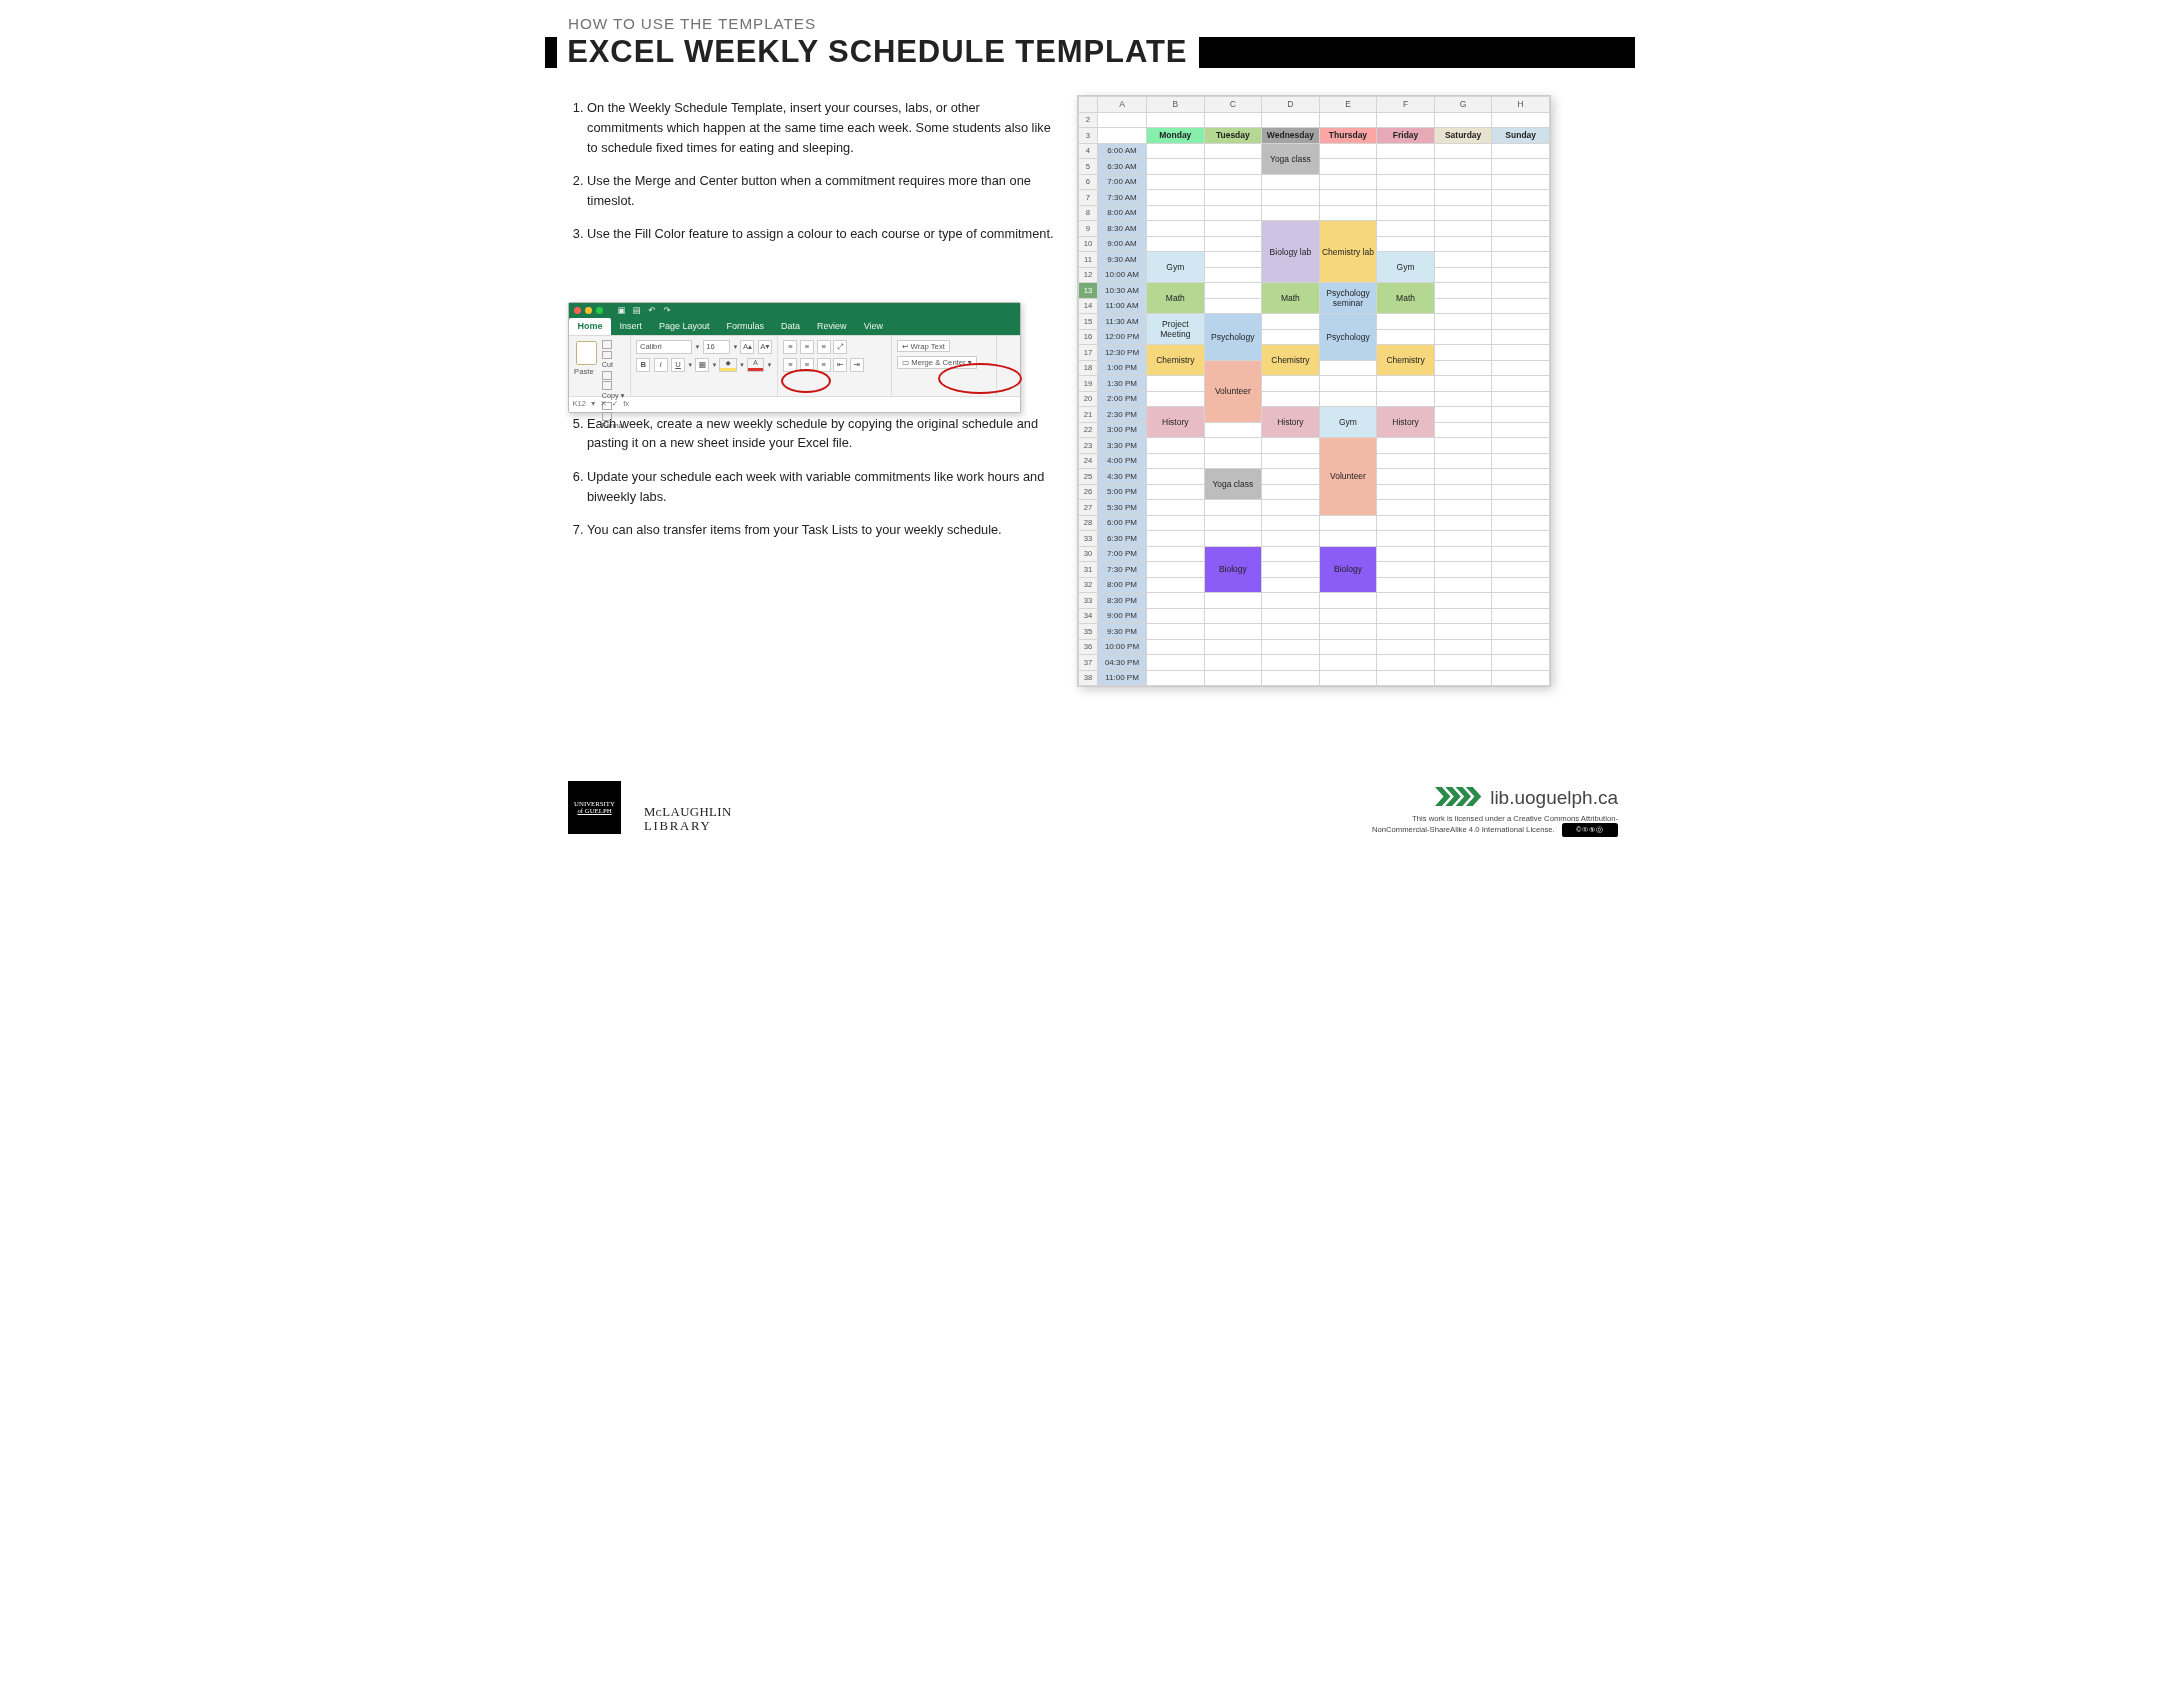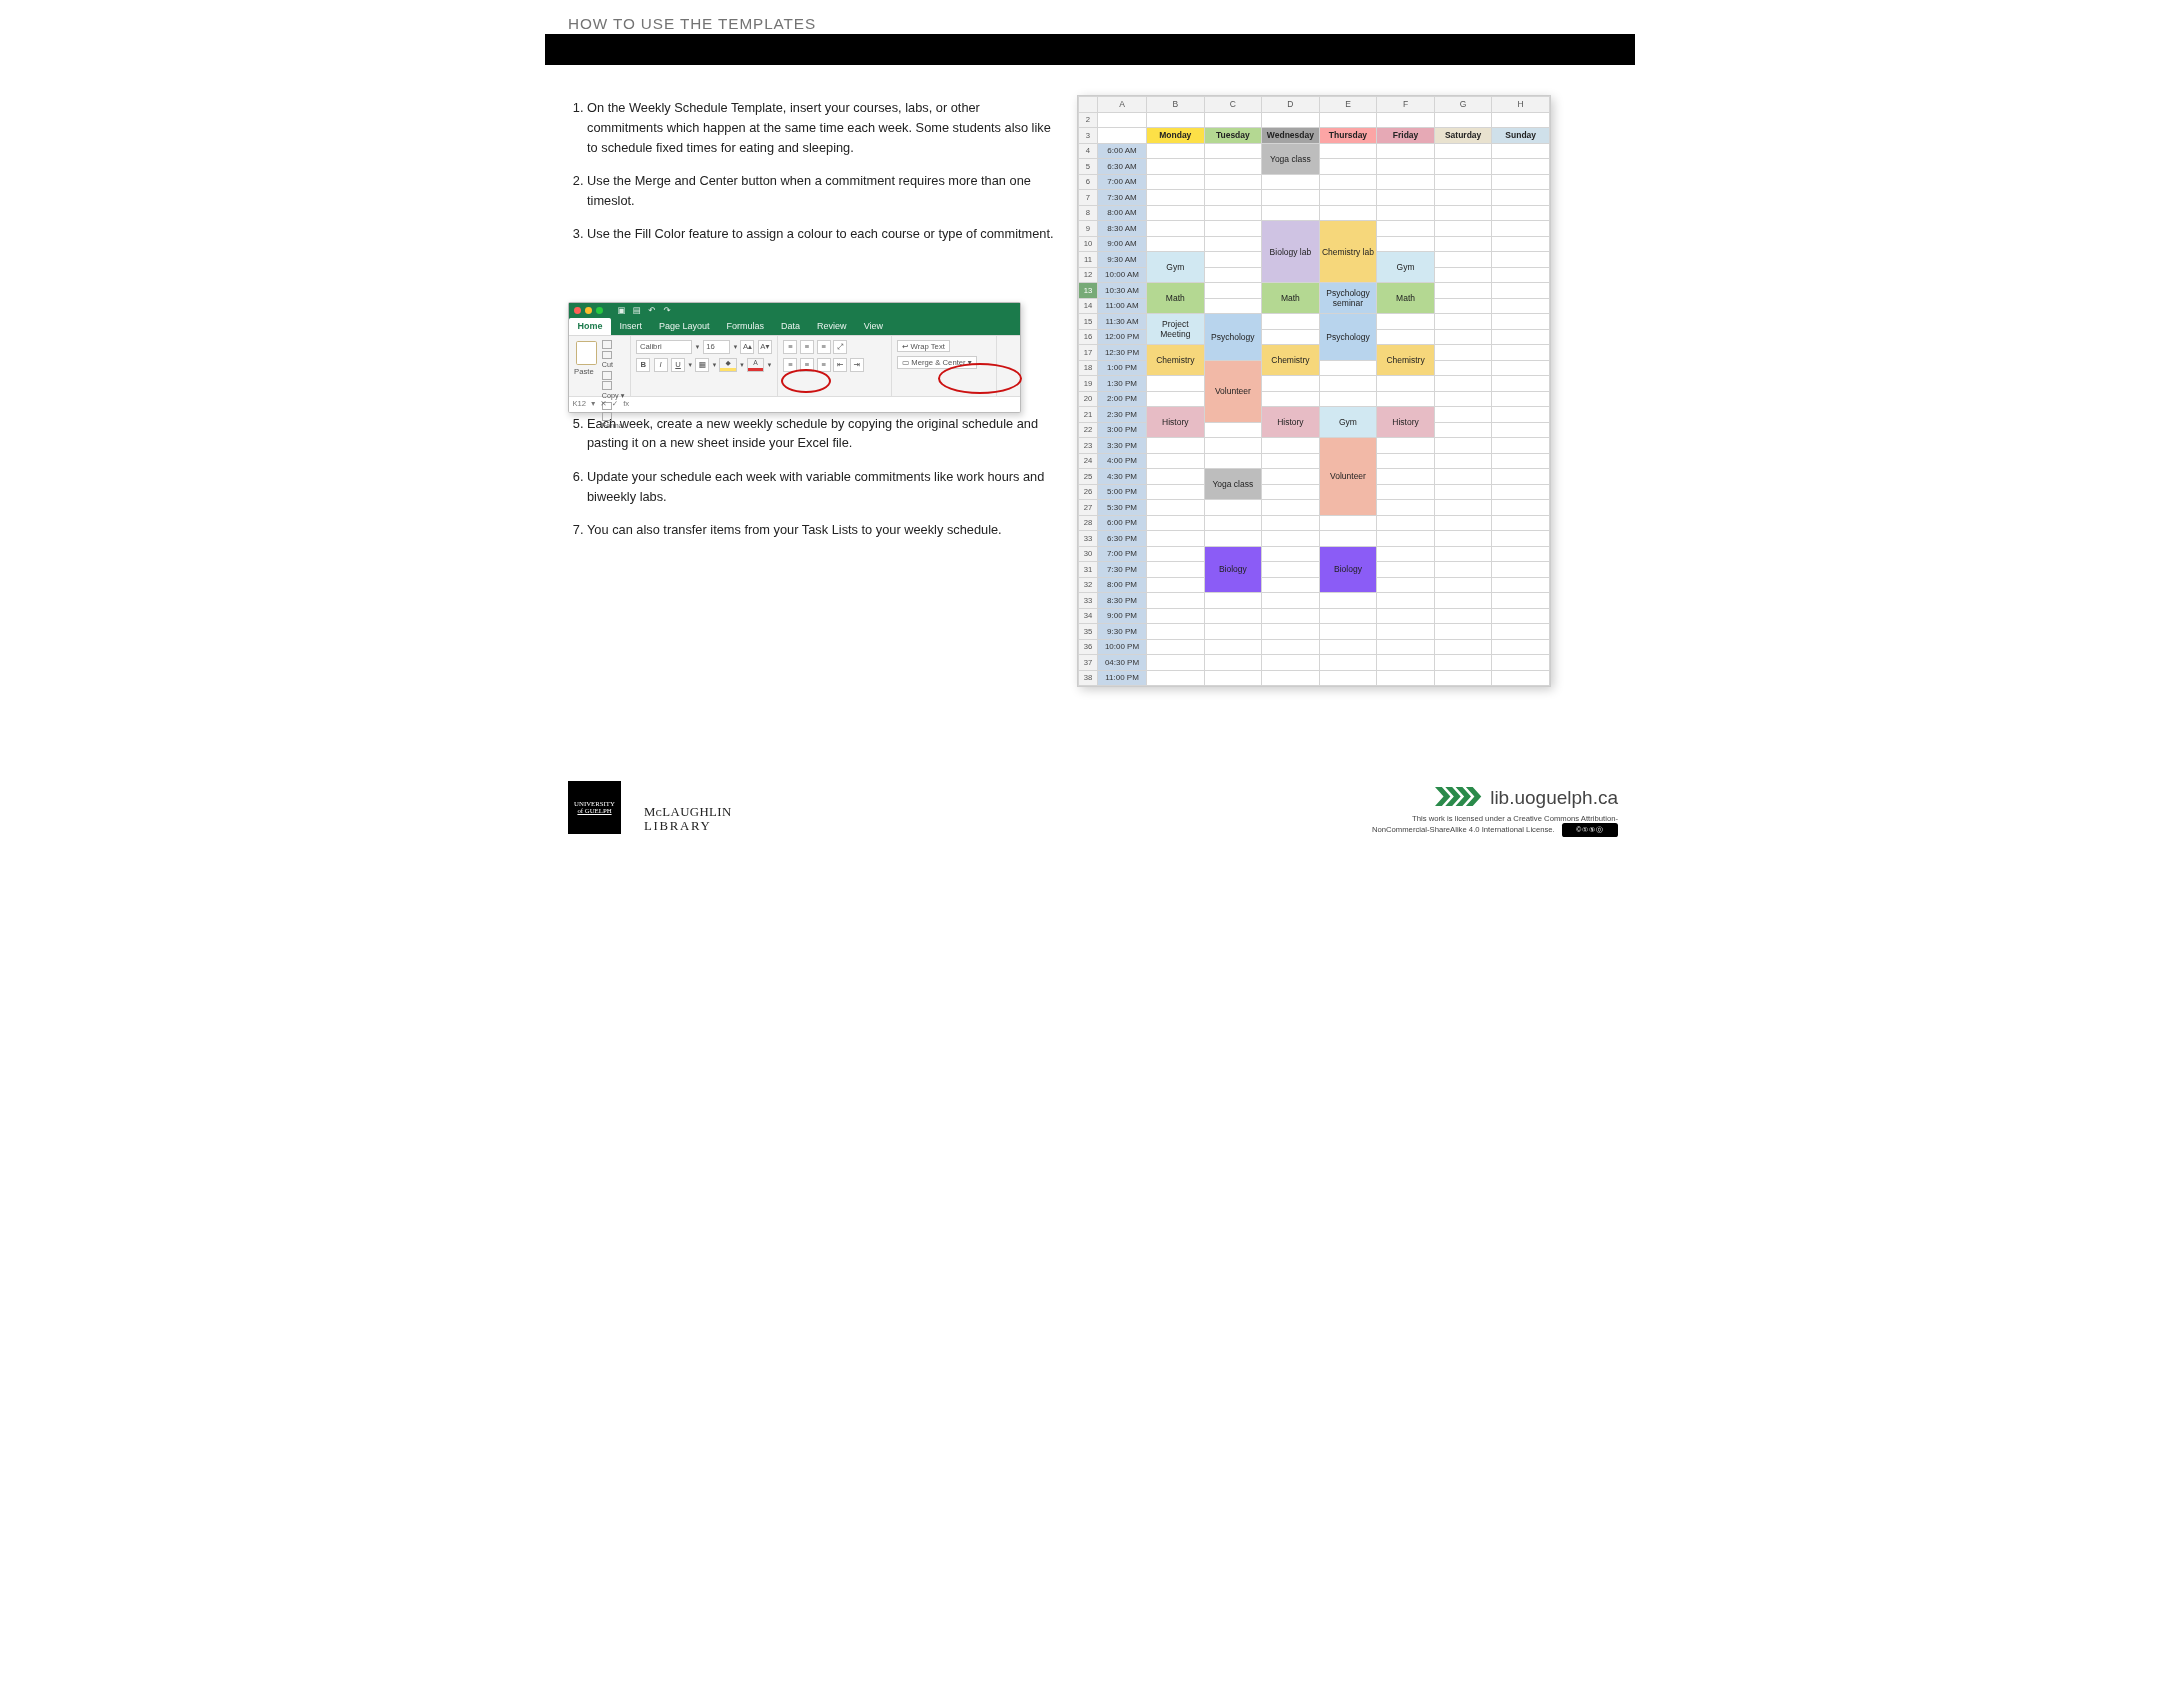--- a/index.html
+++ b/index.html
@@ -59,21 +59,21 @@
   
   .sheet{background:#fff;border:0.9px solid #ccc;box-shadow:2.6px 3.4px 10.2px rgba(0,0,0,.22);width:472px;}
   .sheet table{border-collapse:collapse;width:100%;table-layout:fixed;font-size:8.5px;}
   .sheet td,.sheet th{border:0.9px solid #d4d4d4;text-align:center;height:14.5px;padding:0;overflow:hidden;}
   .sheet th{background:#f2f2f2;font-weight:400;color:#555;}
   .sheet .corner{background:#f2f2f2;width:19px;}
   .sheet .rownum{background:#f2f2f2;width:19px;color:#555;font-size:7.7px;}
   .sheet .colA{width:49px;}
   .sheet .time-cell{background:#c6d7e9;font-size:8px;color:#333;}
   .sheet .day-head{font-weight:600;}
-  .mon{background:#fde047;} .tue{background:#b4d892;} .wed{background:#a3a3a3;} .thu{background:#fca5a5;} .fri{background:#e6a9b5;} .sat{background:#e9e2cf;} .sun{background:#cfe0ea;}
+  .mon{background:#86efac;} .tue{background:#b4d892;} .wed{background:#a3a3a3;} .thu{background:#fca5a5;} .fri{background:#e6a9b5;} .sat{background:#e9e2cf;} .sun{background:#cfe0ea;}
   .ev-wed-gray{background:#bdbdbd;} .ev-purple{background:#cfc3e3;} .ev-yellow{background:#f6d77b;} .ev-blue{background:#d1e8f2;} .ev-green{background:#b4d892;} .ev-bluelite{background:#b8d4ed;} .ev-salmon{background:#f2b9a7;} .ev-lilac{background:#8b5cf6;} .ev-pink{background:#e7bcc5;}
   .highlight-row .rownum{background:#77aa77;color:#fff;}
   
   .footer{position:absolute;left:0;right:0;bottom:0;height:68px;}
   .uog-badge{position:absolute;left:23px;bottom:8.5px;width:53px;height:53px;background:#000;color:#fff;font-size:6.8px;text-align:center;line-height:1.1;display:flex;flex-direction:column;justify-content:center;font-family:Georgia,serif;}
   .mclib{position:absolute;left:99px;bottom:8.5px;font-family:Georgia,serif;font-size:12.8px;line-height:1.1;}
   .mclib .top{letter-spacing:0.4px;} .mclib .bot{letter-spacing:1.7px;}
   .url{position:absolute;right:17px;bottom:31px;font-size:19px;color:#444;}
   .chev{display:inline-block;vertical-align:middle;margin-right:6.8px;}
   .license{position:absolute;right:17px;bottom:5.1px;font-size:7.7px;color:#444;text-align:right;line-height:1.2;}
@@ -81,20 +81,21 @@
 </style>
 </head>
 <body>
 
 <div class="page">
 
   <div class="header-bar">
     <div class="eyebrow">HOW TO USE THE TEMPLATES</div>
     <div class="title-row">
       <div class="title-lead"></div>
+      <div class="title-text">EXCEL WEEKLY SCHEDULE TEMPLATE</div>
       <div class="title-trail"></div>
     </div>
   </div>
 
   <div class="col-left">
     <ol class="steps">
       <li>On the Weekly Schedule Template, insert your courses, labs, or other commitments which happen at the same time each week.  Some students also like to schedule fixed times for eating and sleeping.</li>
       <li>Use the Merge and Center button when a commitment requires more than one timeslot.</li>
       <li class="big-gap">Use the Fill Color feature to assign a colour to each course or type of commitment.</li>
       <li>Save your personalized schedule.</li>

